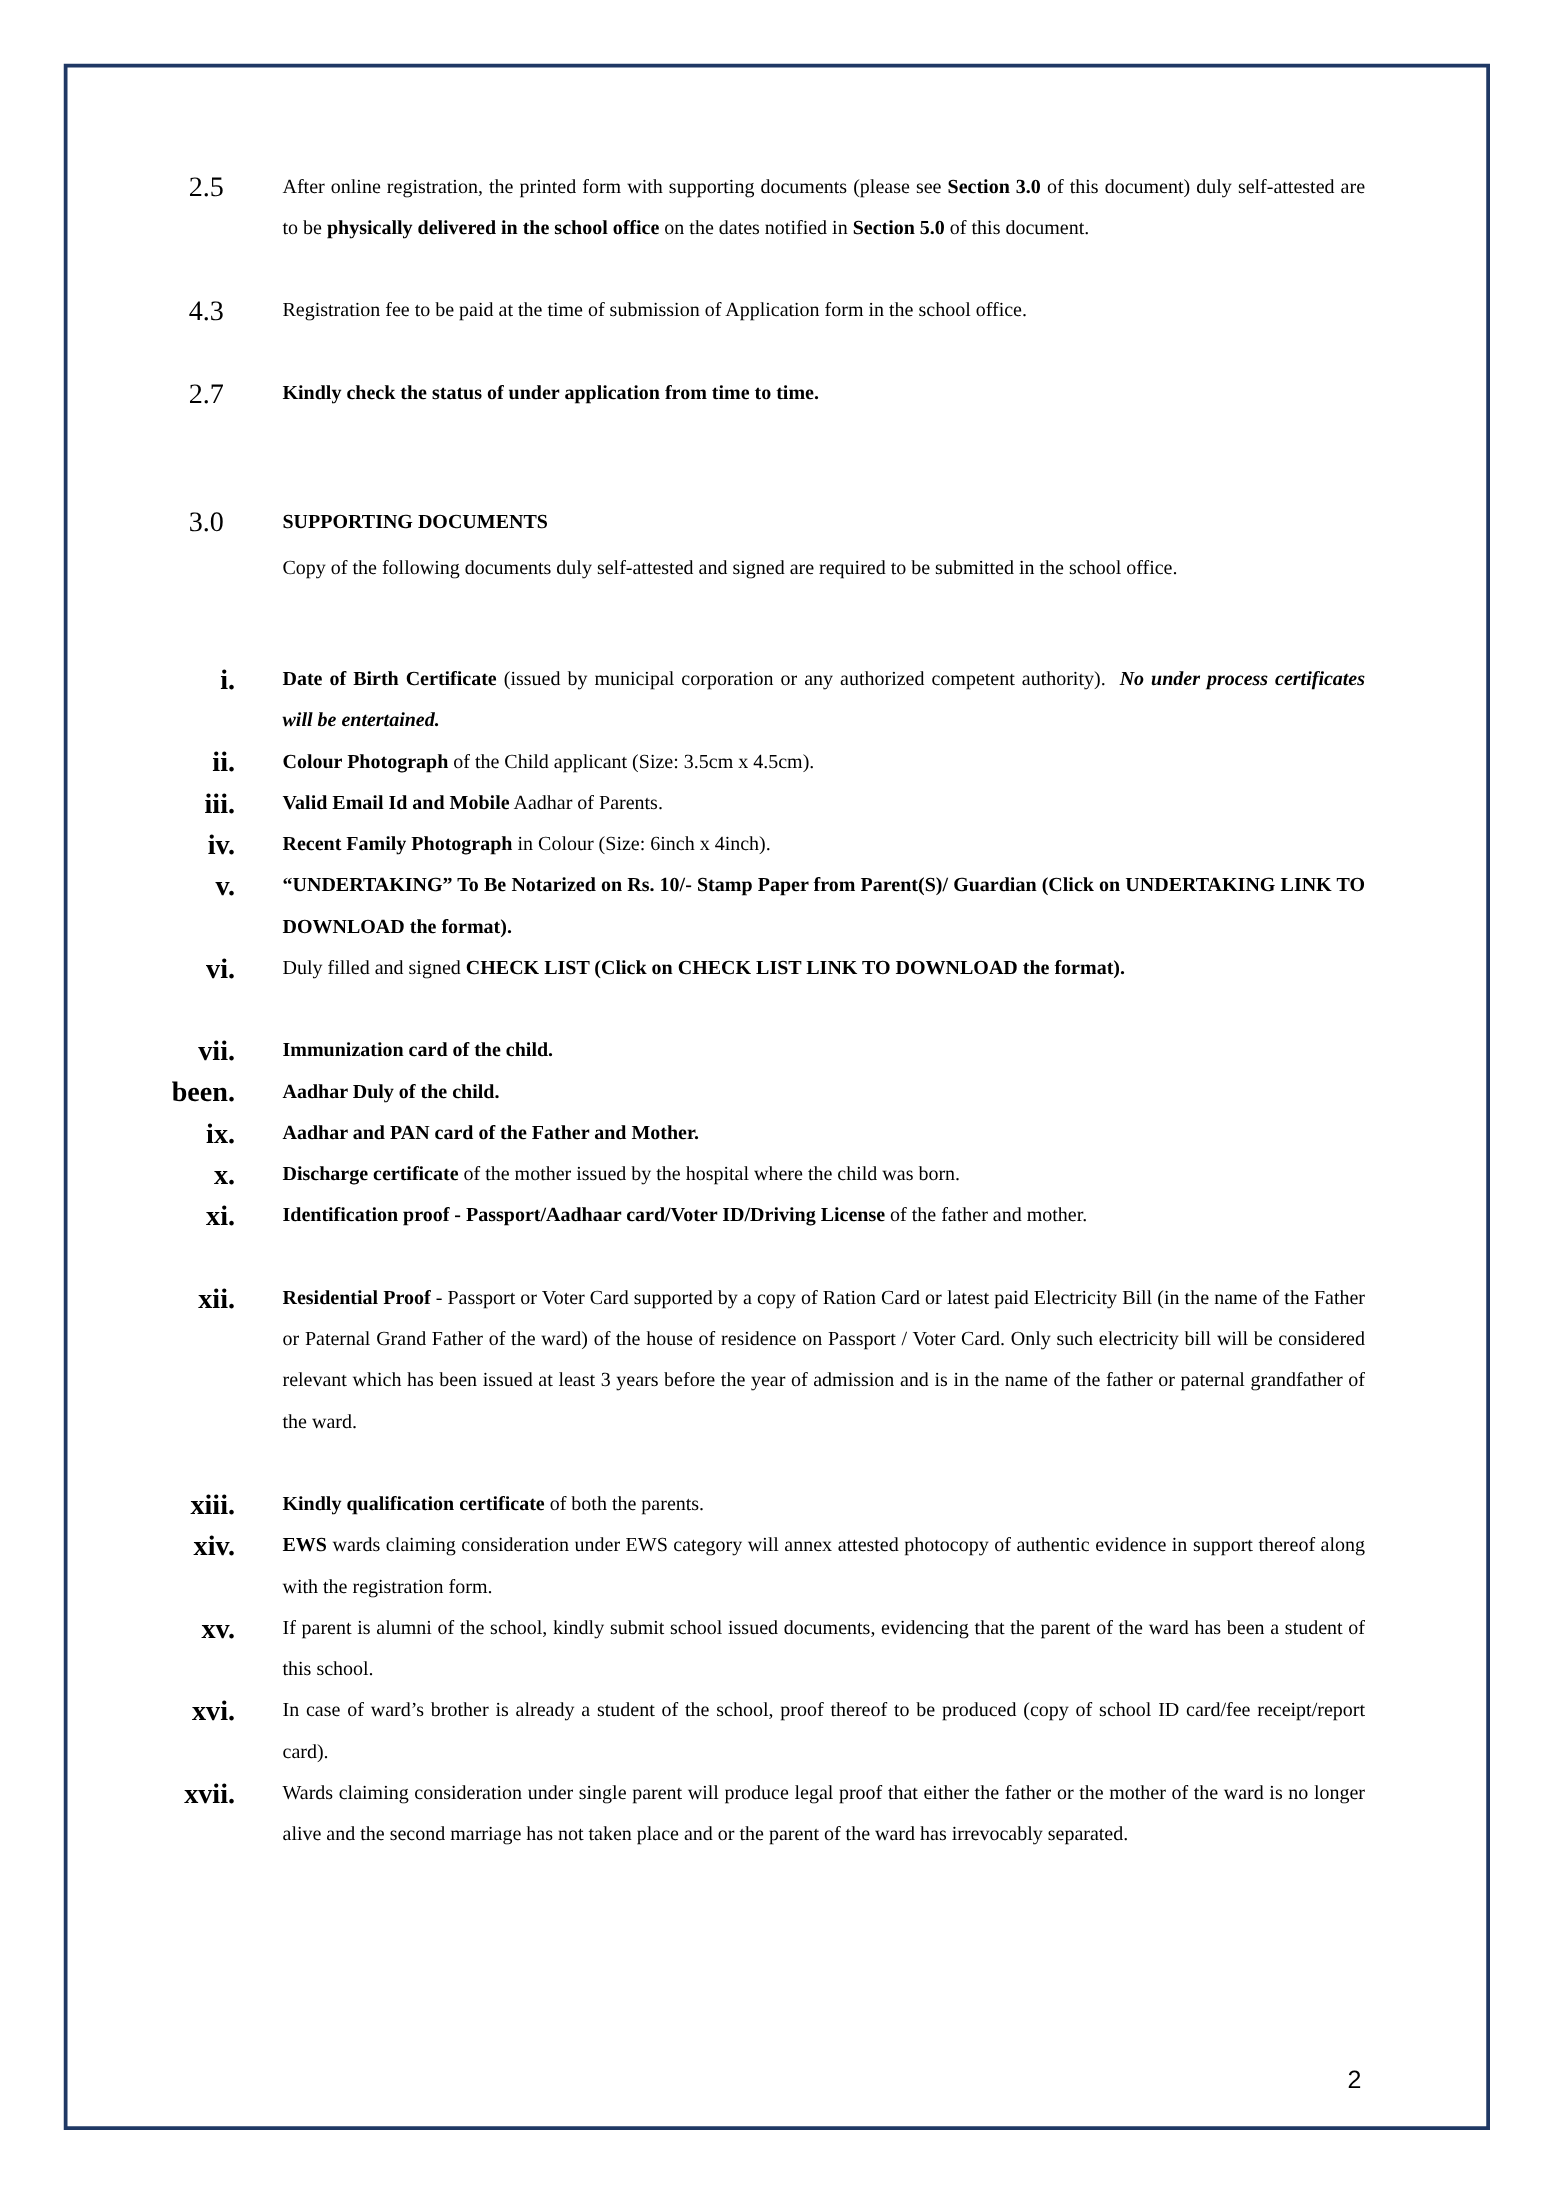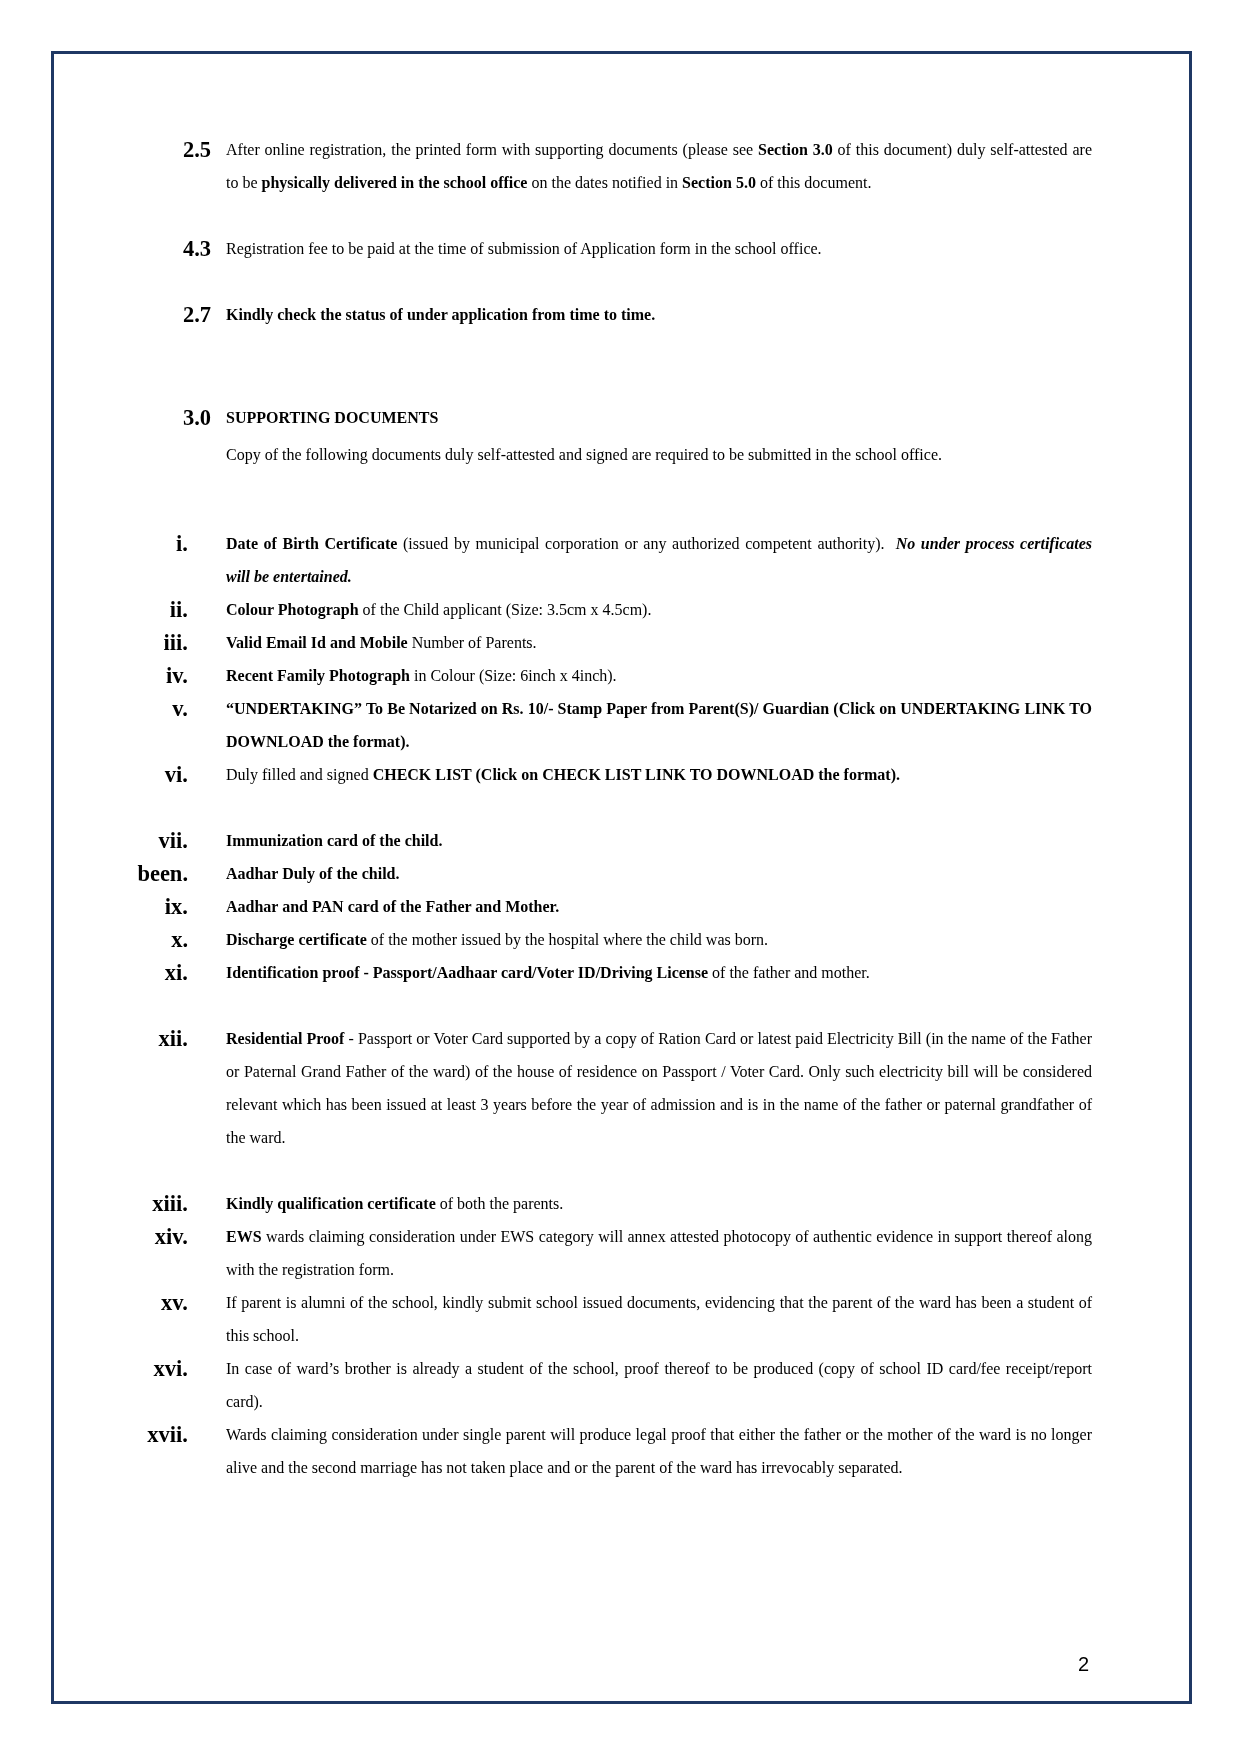--- a/index.html
+++ b/index.html
@@ -32,24 +32,23 @@
   }
   .row {
     position: absolute;
     left: 0;
     width: 1241px;
   }
   .num {
     position: absolute;
     left: 151px;
     width: 60px;
-    font-weight: bold;
+    font-weight: normal;
     font-size: 22.5px;
     line-height: 33px;
-    text-align: right;
   }
   .roman {
     position: absolute;
     left: 120px;
     width: 68px;
     text-align: right;
     font-weight: bold;
     font-size: 22.5px;
     line-height: 33px;
   }
@@ -124,21 +123,21 @@
   <div class="row" style="top:593px;">
     <div class="roman">ii.</div>
     <div class="body">
       <b>Colour Photograph</b><span> of the Child applicant (Size: 3.5cm x 4.5cm).</span>
     </div>
   </div>
 
   <div class="row" style="top:626px;">
     <div class="roman">iii.</div>
     <div class="body">
-      <b>Valid Email Id and Mobile</b><span> Number of Parents.</span>
+      <b>Valid Email Id and Mobile</b><span> Aadhar of Parents.</span>
     </div>
   </div>
 
   <div class="row" style="top:659px;">
     <div class="roman">iv.</div>
     <div class="body">
       <b>Recent Family Photograph</b><span> in Colour (Size: 6inch x 4inch).</span>
     </div>
   </div>
 

